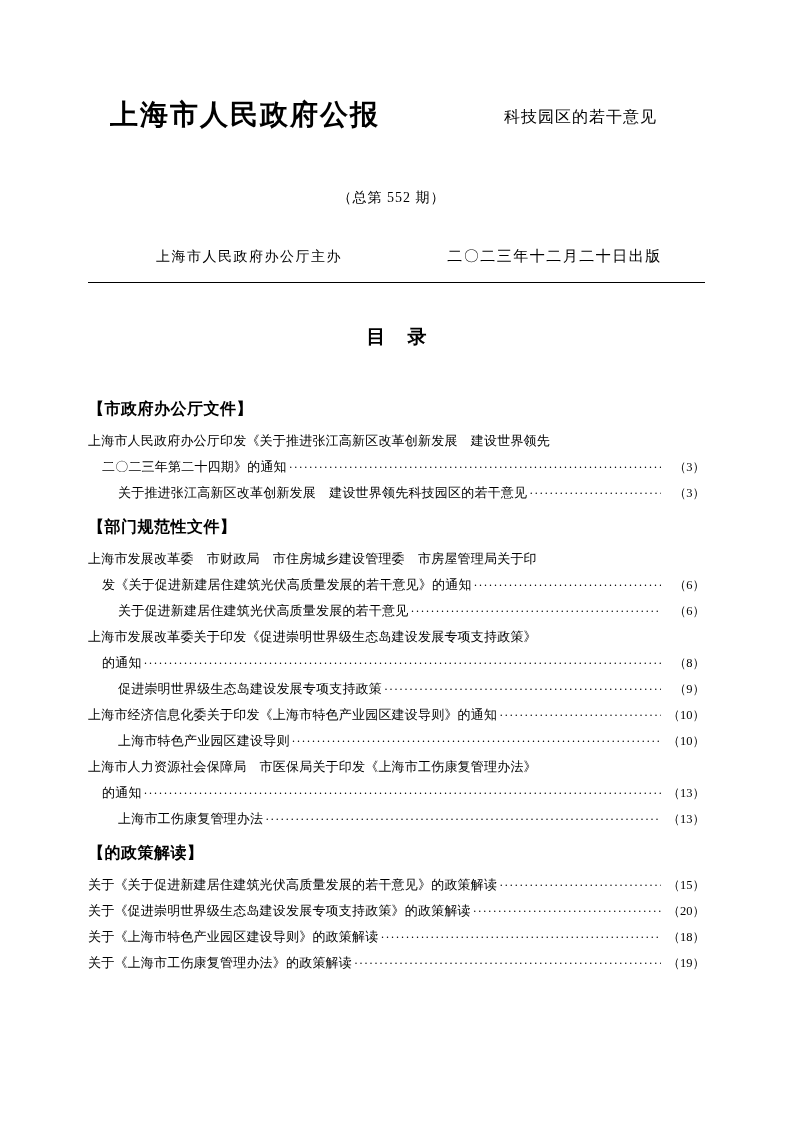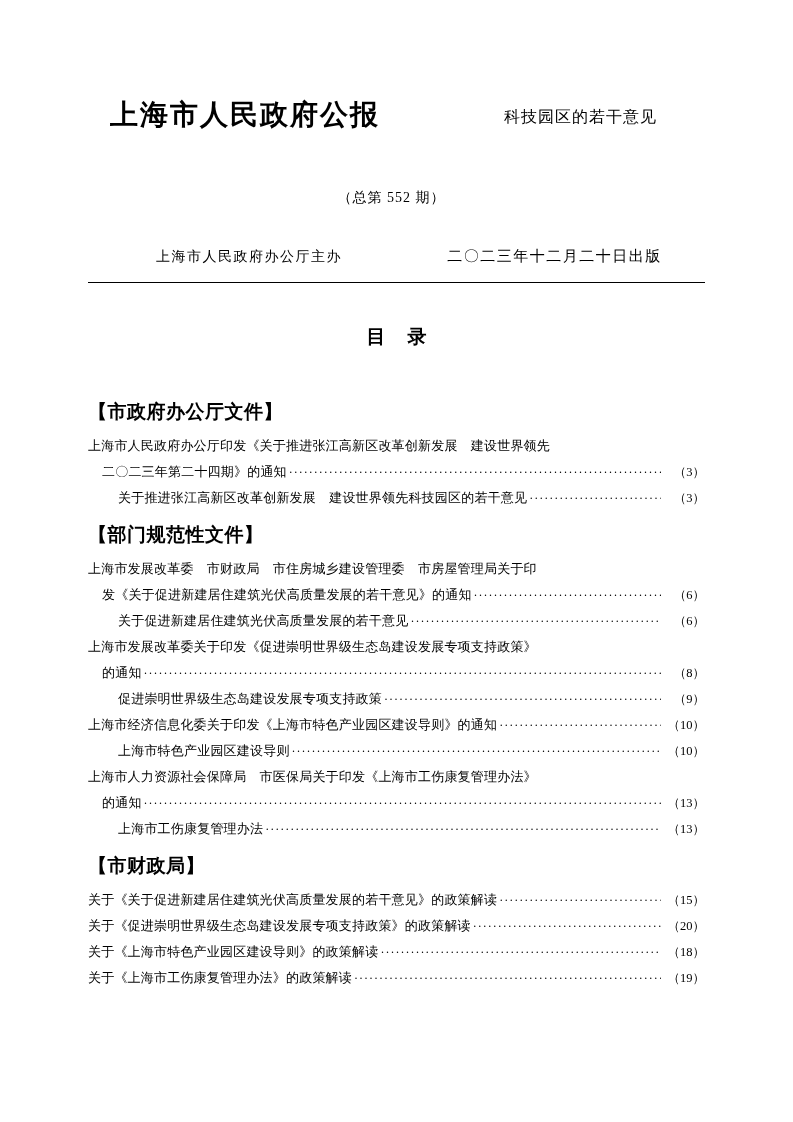--- a/index.html
+++ b/index.html
@@ -108,21 +108,21 @@
   }
   .toc {
     position: absolute;
     left: 88px;
     top: 380px;
     width: 617px;
   }
   .section-title {
     font-family: Liberation Serif, serif;
     font-weight: bold;
-    font-size: 19px;
+    font-size: 16px;
     letter-spacing: 0.5px;
     margin: 11px 0 8px 0;
   }
   .entry {
     display: flex;
     align-items: flex-start;
     font-size: 13px;
     line-height: 26px;
     white-space: nowrap;
   }
@@ -239,21 +239,21 @@
       <div class="entry ind2">
         <span class="txt">的通知</span>
         <span class="dots">········································································································································································································</span>
         <span class="pg">（13）</span>
       </div>
       <div class="entry ind3">
         <span class="txt">上海市工伤康复管理办法</span>
         <span class="dots">········································································································································································································</span>
         <span class="pg">（13）</span>
       </div>
-      <div class="section-title">【市财政局】</div>
+      <div class="section-title">【的政策解读】</div>
       <div class="entry ind1">
         <span class="txt">关于《关于促进新建居住建筑光伏高质量发展的若干意见》的政策解读</span>
         <span class="dots">········································································································································································································</span>
         <span class="pg">（15）</span>
       </div>
       <div class="entry ind1">
         <span class="txt">关于《促进崇明世界级生态岛建设发展专项支持政策》的政策解读</span>
         <span class="dots">········································································································································································································</span>
         <span class="pg">（20）</span>
       </div>

